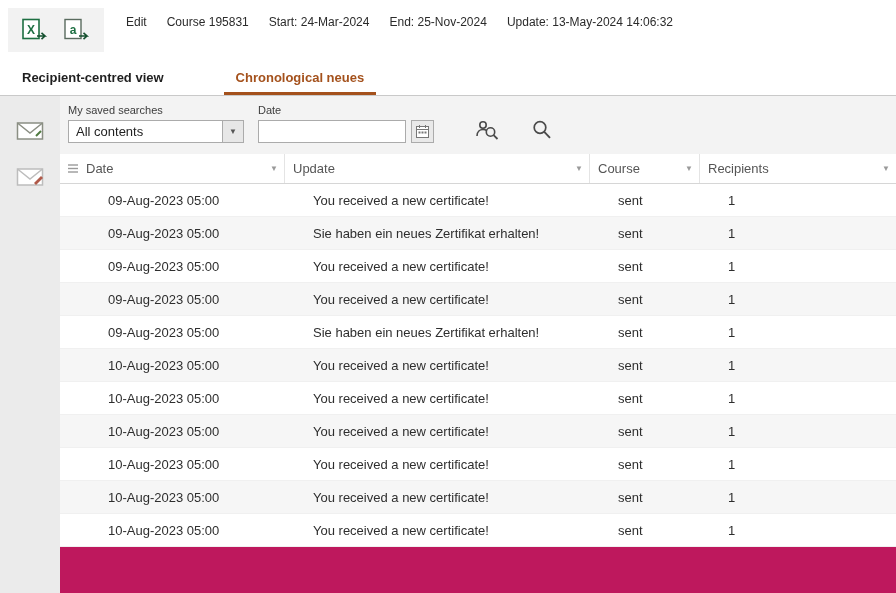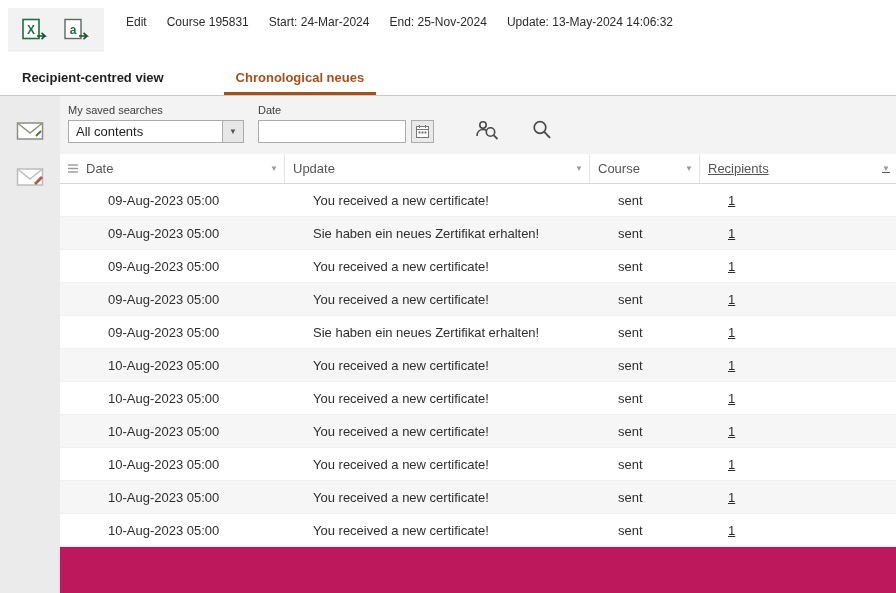--- a/index.html
+++ b/index.html
@@ -37,21 +37,21 @@
   .search-btns { display:flex; gap:30px; margin-left:26px; align-items:flex-end; padding-bottom:1px; }
   
   .thead { display:flex; height:30px; border-bottom:1px solid #d6d6d6; background:#fff; color:#555; }
   .th { display:flex; align-items:center; border-right:1px solid #e4e4e4; font-size:13px; }
   .th:last-child { border-right:none; }
   .th .th-label { flex:1; }
   .filter-arrow { width:20px; text-align:center; color:#9a9a9a; font-size:8px; cursor:pointer; background:none; border:none; }
   .col-date { width:225px; padding-left:6px; }
   .col-message { width:305px; padding-left:8px; }
   .col-status { width:110px; padding-left:8px; }
-  .col-recipients { flex:1; padding-left:8px;text-decoration:underline; }
+  .col-recipients { flex:1; padding-left:8px; }
   .grip { margin:0 8px 0 2px; display:flex; align-items:center; }
   .tbody { display:flex; flex-direction:column; }
   .tr { display:flex; height:33px; align-items:center; background:#fff; border-bottom:1px solid #f0f0f0; cursor:pointer;padding-left:20px; }
   .tr.alt { background:#f6f6f6; }
   .td { font-size:13px; color:#2e2e2e; overflow:hidden; white-space:nowrap; }
   .td.col-date { padding-left:28px; }
 </style>
 </head>
 <body>
 

